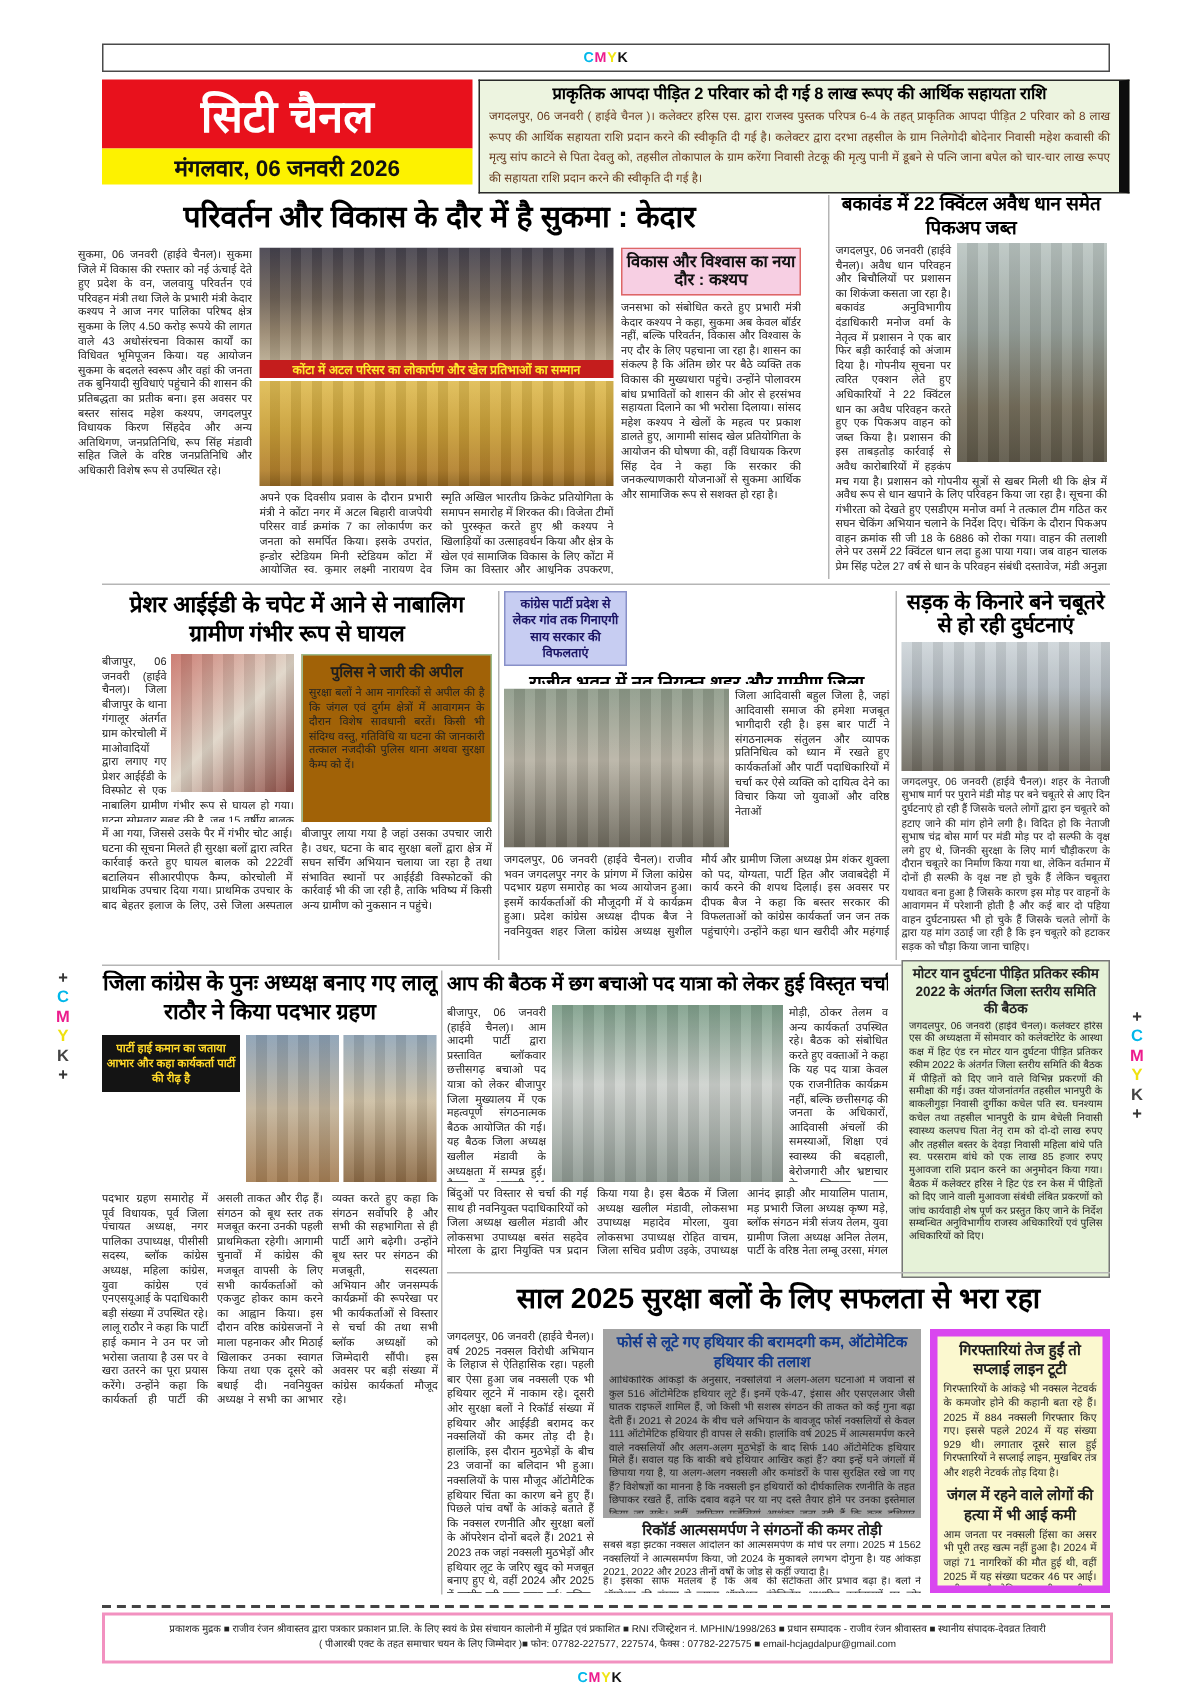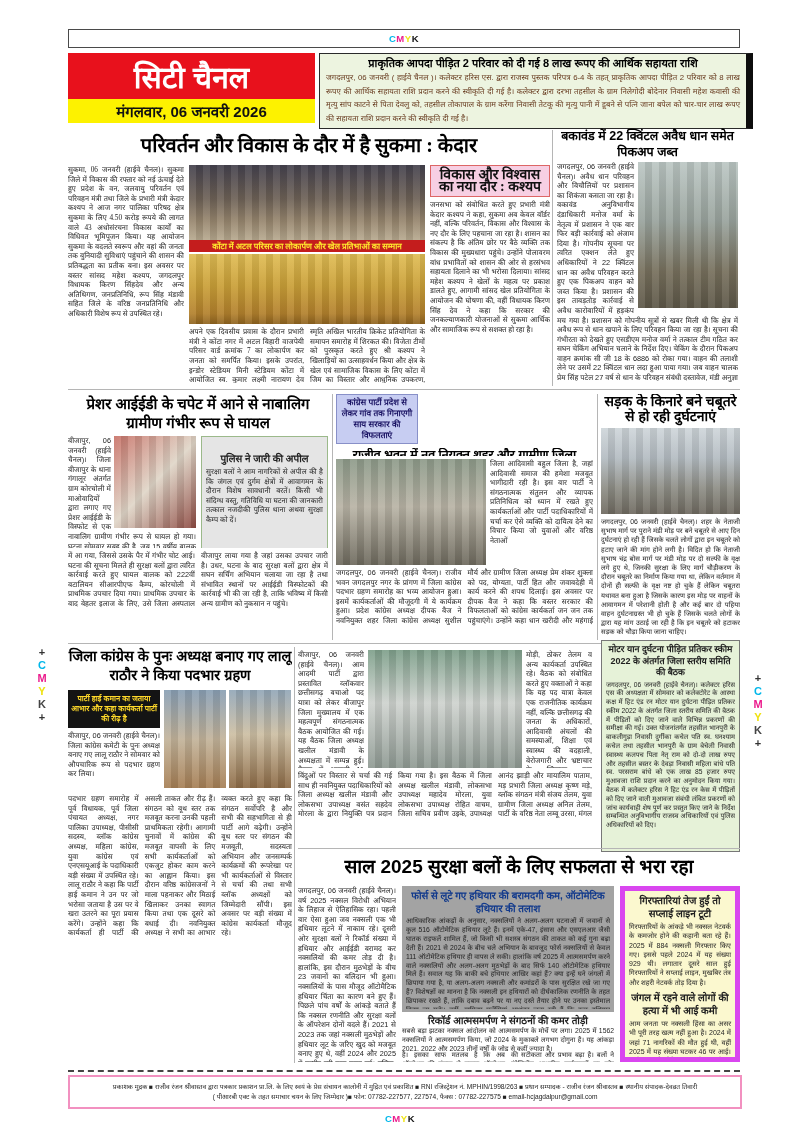--- a/index.html
+++ b/index.html
@@ -51,45 +51,45 @@
   .ph-sukma2{background:linear-gradient(180deg,#e0bd55 0%,#caa038 45%,#b3812d 85%,#8f6420 100%);}
   .ph-baka{background:linear-gradient(180deg,#bcc7c4 0%,#9aa49e 40%,#77705d 75%,#5d5748 100%);}
   .ph-ied{background:linear-gradient(135deg,#c9746a 0%,#e0d6c8 50%,#8d4a42 100%);}
   .ph-rajiv{background:linear-gradient(180deg,#8e9b8a 0%,#b9b4a6 45%,#6e6a5e 100%);}
   .ph-street{background:linear-gradient(180deg,#cfd6da 0%,#b4bcc2 35%,#8e8e86 70%,#6f6a60 100%);}
   .ph-lalu1{background:linear-gradient(180deg,#8aa0b5 0%,#c3b49b 50%,#a67f55 100%);}
   .ph-lalu2{background:linear-gradient(180deg,#93a7b8 0%,#cdbfa4 45%,#8d6b46 100%);}
   .ph-aap{background:linear-gradient(180deg,#7fa08b 0%,#cfd3cf 45%,#8f9a93 100%);}
 
   
-  .sukma{left:68px;top:128px;width:482px;height:258px;font-family:Liberation Serif, serif;}
+  .sukma{left:52px;top:128px;width:482px;height:258px;}
   .sukma-hl{font-size:20px;line-height:34px;text-align:center;white-space:nowrap;overflow:hidden;}
   .sukma-row{display:flex;gap:5px;margin-top:3px;height:218px;overflow:hidden;}
   .sukma-c1{width:116px;flex:none;}
   .sukma-mid{width:236px;flex:none;display:flex;flex-direction:column;}
   .cap-band{background:#c41d1d;color:#ffe82e;font-size:8.2px;font-weight:bold;
             text-align:center;line-height:14px;height:14px;overflow:hidden;}
   .sukma-below{column-count:2;column-gap:6px;margin-top:3px;height:64px;overflow:hidden;}
   .pinkbox{background:#f7cfe3;border:1px solid #d66;padding:3px 2px;margin-bottom:3px;}
-  .pinkbox-t{font-size:14px;font-weight:bold;text-align:center;line-height:12px;color:#111;}
+  .pinkbox-t{font-size:11px;font-weight:bold;text-align:center;line-height:12px;color:#111;}
   .sukma-c3{width:120px;flex:none;}
 
   
   .baka{left:557px;top:128px;width:181px;height:258px;}
   .baka-hl{font-size:12.5px;line-height:16px;text-align:center;height:34px;overflow:hidden;}
   .baka-body{height:220px;overflow:hidden;}
   .baka-ph{float:right;width:100px;height:146px;margin:0 0 3px 4px;}
 
   
   .ied{left:68px;top:394px;width:260px;height:244px;}
   .ied-hl{font-size:15px;line-height:19px;text-align:center;height:40px;overflow:hidden;}
   .ied-row{display:flex;gap:5px;margin-top:2px;height:112px;overflow:hidden;}
   .ied-left{width:128px;flex:none;}
   .ied-ph{float:right;width:82px;height:92px;margin:0 0 2px 3px;}
-  .greenbox{background:#e5e5e5;border:1px solid #9bb98a;padding:15px 4px;width:117px;flex:none;height:103px;overflow:hidden;}
+  .greenbox{background:#a16207;border:1px solid #9bb98a;padding:5px 4px;width:117px;flex:none;height:103px;overflow:hidden;}
   .greenbox-t{font-size:10px;font-weight:bold;text-align:center;line-height:13px;margin-bottom:2px;}
   .ied-rest{column-count:2;column-gap:6px;margin-top:3px;height:86px;overflow:hidden;}
 
   .rajiv{left:336px;top:394px;width:257px;height:244px;}
   .rajiv-top{display:flex;gap:4px;height:62px;overflow:hidden;flex-direction:column;}
   .bluebox{background:#c7cdf2;border:1px solid #8890c8;width:76px;flex:none;padding:2px;
            font-size:8.4px;font-weight:bold;color:#1b1464;text-align:center;line-height:11px;overflow:hidden;}
   .rajiv-hl{font-size:12.5px;line-height:15.5px;text-align:center;flex:1;overflow:hidden;}
   .rajiv-mid{display:flex;gap:4px;margin-top:3px;height:106px;overflow:hidden;}
   .rajiv-ph{width:150px;height:106px;flex:none;}
@@ -233,32 +233,32 @@
     <div class="chab-bd just">जगदलपुर, 06 जनवरी (हाईवे चैनल)। शहर के नेताजी सुभाष मार्ग पर पुराने मंडी मोड़ पर बने चबूतरे से आए दिन दुर्घटनाएं हो रही हैं जिसके चलते लोगों द्वारा इन चबूतरे को हटाए जाने की मांग होने लगी है। विदित हो कि नेताजी सुभाष चंद्र बोस मार्ग पर मंडी मोड़ पर दो सल्फी के वृक्ष लगे हुए थे, जिनकी सुरक्षा के लिए मार्ग चौड़ीकरण के दौरान चबूतरे का निर्माण किया गया था, लेकिन वर्तमान में दोनों ही सल्फी के वृक्ष नष्ट हो चुके हैं लेकिन चबूतरा यथावत बना हुआ है जिसके कारण इस मोड़ पर वाहनों के आवागमन में परेशानी होती है और कई बार दो पहिया वाहन दुर्घटनाग्रस्त भी हो चुके हैं जिसके चलते लोगों के द्वारा यह मांग उठाई जा रही है कि इन चबूतरे को हटाकर सड़क को चौड़ा किया जाना चाहिए।</div>
   </div>
 
   <div class="abs rule-h" style="left:68px;top:643px;width:672px;"></div>
 
   <div class="abs lalu">
     <div class="lalu-hl hl">जिला कांग्रेस के पुनः अध्यक्ष बनाए गए लालू राठौर ने किया पदभार ग्रहण</div>
     <div class="lalu-row">
       <div class="lalu-left">
         <div class="blackbox">पार्टी हाई कमान का जताया आभार और कहा कार्यकर्ता पार्टी की रीढ़ है</div>
-        <div class="bt just ovh" style="height:52px;">बीजापुर, 06 जनवरी (हाईवे चैनल)। जिला कांग्रेस कमेटी के पुनः अध्यक्ष बनाए गए लालू राठौर ने सोमवार को औपचारिक रूप से पदभार ग्रहण कर लिया।</div>
       </div>
       <div class="lalu-phs">
         <div class="ph ph-lalu1"></div>
         <div class="ph ph-lalu2"></div>
       </div>
     </div>
     <div class="lalu-rest bt just">पदभार ग्रहण समारोह में पूर्व विधायक, पूर्व जिला पंचायत अध्यक्ष, नगर पालिका उपाध्यक्ष, पीसीसी सदस्य, ब्लॉक कांग्रेस अध्यक्ष, महिला कांग्रेस, युवा कांग्रेस एवं एनएसयूआई के पदाधिकारी बड़ी संख्या में उपस्थित रहे। लालू राठौर ने कहा कि पार्टी हाई कमान ने उन पर जो भरोसा जताया है उस पर वे खरा उतरने का पूरा प्रयास करेंगे। उन्होंने कहा कि कार्यकर्ता ही पार्टी की असली ताकत और रीढ़ हैं। संगठन को बूथ स्तर तक मजबूत करना उनकी पहली प्राथमिकता रहेगी। आगामी चुनावों में कांग्रेस की मजबूत वापसी के लिए सभी कार्यकर्ताओं को एकजुट होकर काम करने का आह्वान किया। इस दौरान वरिष्ठ कांग्रेसजनों ने माला पहनाकर और मिठाई खिलाकर उनका स्वागत किया तथा एक दूसरे को बधाई दी। नवनियुक्त अध्यक्ष ने सभी का आभार व्यक्त करते हुए कहा कि संगठन सर्वोपरि है और सभी की सहभागिता से ही पार्टी आगे बढ़ेगी। उन्होंने बूथ स्तर पर संगठन की मजबूती, सदस्यता अभियान और जनसम्पर्क कार्यक्रमों की रूपरेखा पर भी कार्यकर्ताओं से विस्तार से चर्चा की तथा सभी ब्लॉक अध्यक्षों को जिम्मेदारी सौंपी। इस अवसर पर बड़ी संख्या में कांग्रेस कार्यकर्ता मौजूद रहे।</div>
   </div>
 
   <div class="abs rule-v" style="left:294px;top:647px;height:416px;"></div>
   <div class="abs aap">
+    <div class="aap-hl hl">आप की बैठक में छग बचाओ पद यात्रा को लेकर हुई विस्तृत चर्चा</div>
     <div class="aap-row">
       <div class="aap-c1 bt just ovh">बीजापुर, 06 जनवरी (हाईवे चैनल)। आम आदमी पार्टी द्वारा प्रस्तावित ब्लॉकवार छत्तीसगढ़ बचाओ पद यात्रा को लेकर बीजापुर जिला मुख्यालय में एक महत्वपूर्ण संगठनात्मक बैठक आयोजित की गई। यह बैठक जिला अध्यक्ष खलील मंडावी के अध्यक्षता में सम्पन्न हुई। बैठक में आगामी 11 जनवरी से प्रारंभ होने वाली ब्लॉकवार छत्तीसगढ़ बचाओ पद यात्रा की रूपरेखा, ब्लॉक स्तर पर कार्यक्रम की तैयारियों, संगठनात्मक जिम्मेदारियों का निर्धारण, जनसंपर्क प्रवास, गांव-गांव जनसंवाद, पोस्टर-लीफलेट वितरण एवं मीडिया समन्वय जैसे</div>
       <div class="ph ph-aap aap-ph"></div>
       <div class="aap-c3 bt just ovh">मोड़ी, ठोकर तेलम व अन्य कार्यकर्ता उपस्थित रहे। बैठक को संबोधित करते हुए वक्ताओं ने कहा कि यह पद यात्रा केवल एक राजनीतिक कार्यक्रम नहीं, बल्कि छत्तीसगढ़ की जनता के अधिकारों, आदिवासी अंचलों की समस्याओं, शिक्षा एवं स्वास्थ्य की बदहाली, बेरोजगारी और भ्रष्टाचार के खिलाफ एक जनआंदोलन होगा। यह भी निर्णय लिया गया कि</div>
     </div>
     <div class="aap-rest bt just">बिंदुओं पर विस्तार से चर्चा की गई साथ ही नवनियुक्त पदाधिकारियों को जिला अध्यक्ष खलील मंडावी और लोकसभा उपाध्यक्ष बसंत सहदेव मोरला के द्वारा नियुक्ति पत्र प्रदान किया गया है। इस बैठक में जिला अध्यक्ष खलील मंडावी, लोकसभा उपाध्यक्ष महादेव मोरला, युवा लोकसभा उपाध्यक्ष रोहित वाचम, जिला सचिव प्रवीण उइके, उपाध्यक्ष आनंद झाड़ी और मायालिम पाताम, मड़ प्रभारी जिला अध्यक्ष कृष्ण मड़े, ब्लॉक संगठन मंत्री संजय तेलम, युवा ग्रामीण जिला अध्यक्ष अनिल तेलम, पार्टी के वरिष्ठ नेता लम्बू उरसा, मंगल मिच्चा, मोगलू सहित अन्य कार्यकर्ताओं ने पद यात्रा को ऐतिहासिक बनाने का संकल्प लिया।</div>
   </div>
 
   <div class="abs motor">
     <div class="motor-t">मोटर यान दुर्घटना पीड़ित प्रतिकर स्कीम 2022 के अंतर्गत जिला स्तरीय समिति की बैठक</div>

